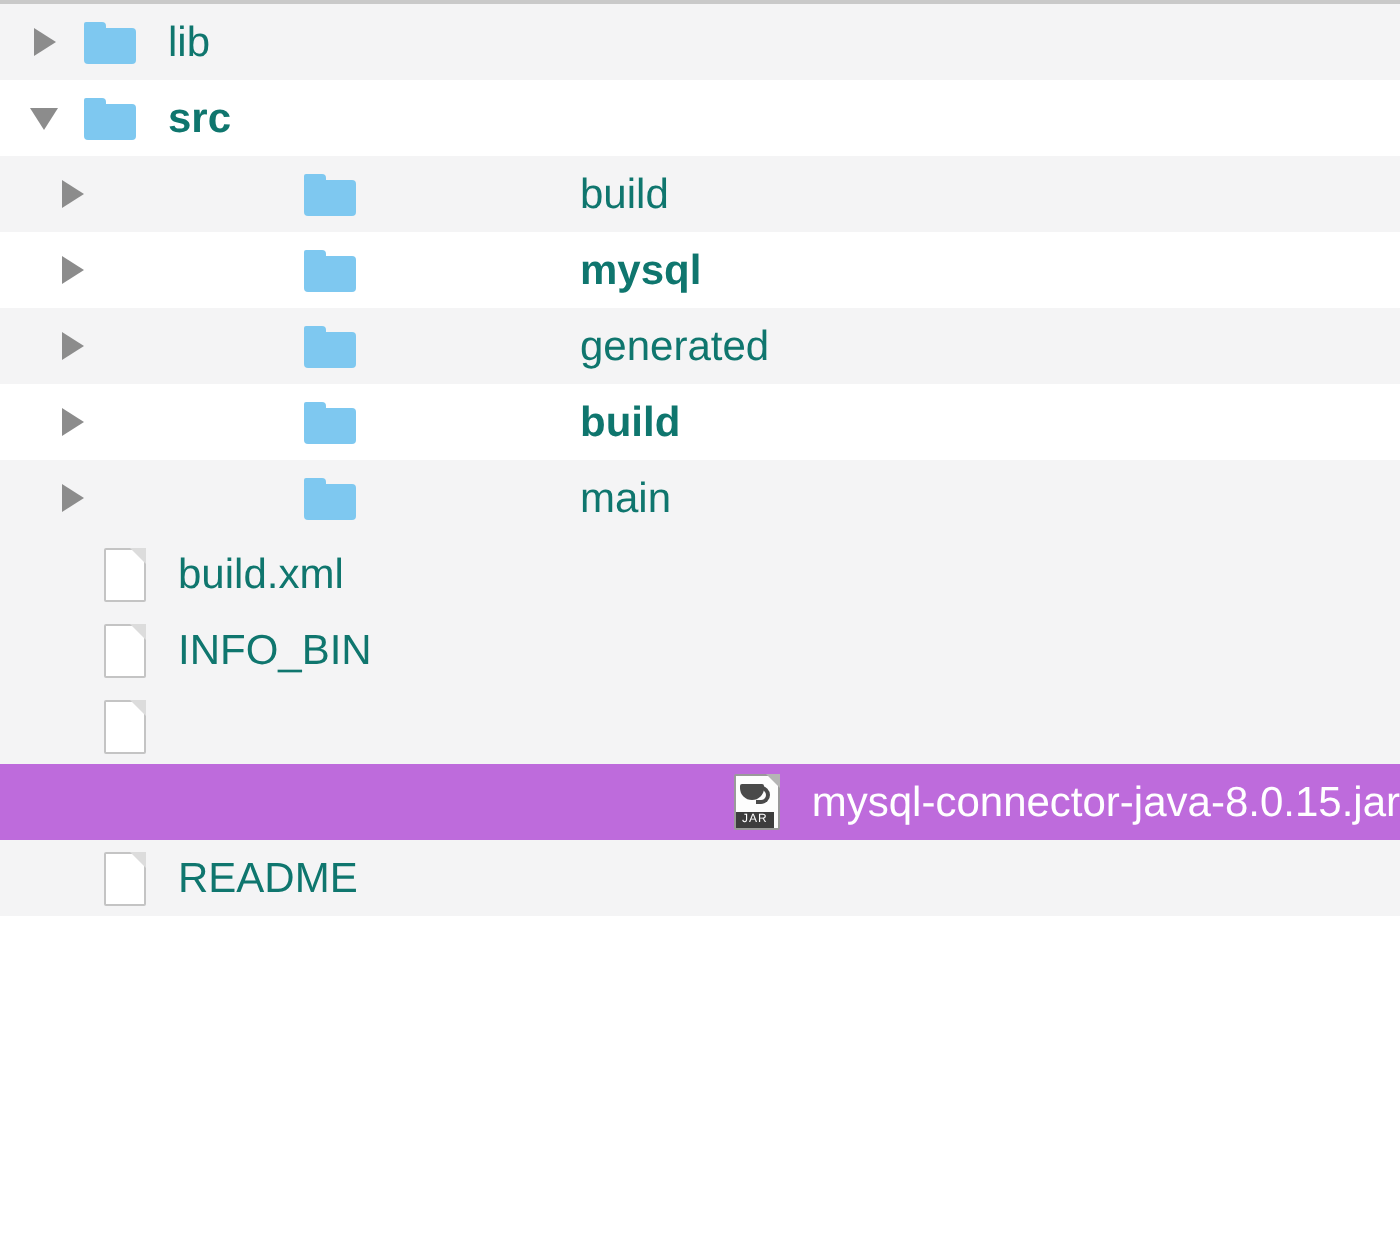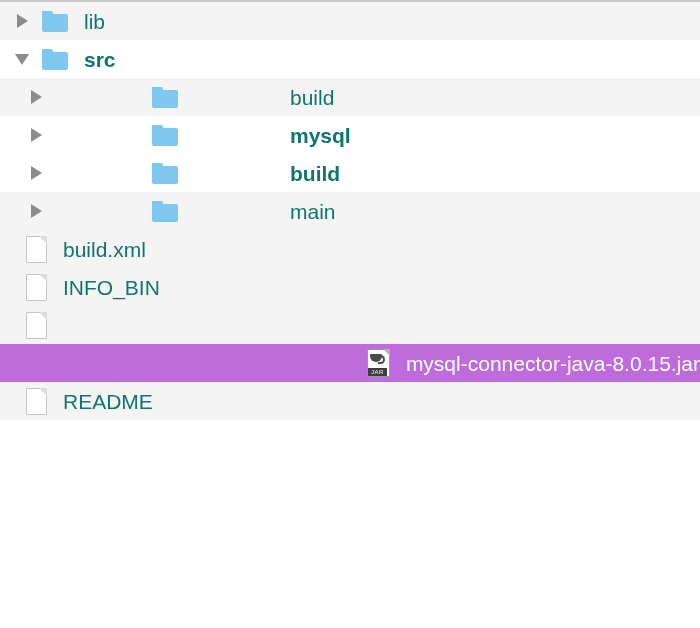--- a/index.html
+++ b/index.html
@@ -193,21 +193,21 @@
     line-height: 1;
     white-space: nowrap;
   }
   .row.selected .label-text { color: #ffffff; }
 
   .gap-after-twisty { width: 12px; flex: 0 0 12px; }
   .gap-after-icon   { width: 16px; flex: 0 0 16px; }
 
   .indent-0 { padding-left: 14px; }
   .indent-1 { padding-left: 28px; gap: 48px; }
-  .file-indent { padding-left: 26px; }
+  .file-indent { padding-left: 52px; }
 </style>
 </head>
 <body>
 
 <div id="file-tree">
     <div class="row stripe-odd indent-0">
       <span class="twisty collapsed"></span>
       <span class="gap-after-twisty"></span>
       <span class="folder-icon">
         <span class="tab"></span>
@@ -238,20 +238,30 @@
     </div>
     <div class="row stripe-even indent-1">
       <span class="twisty collapsed"></span>
       <span class="gap-after-twisty"></span>
       <span class="folder-icon">
         <span class="tab"></span>
         <span class="body"></span>
       </span>
       <span class="gap-after-icon"></span>
       <span class="label-text">mysql</span>
+    </div>
+    <div class="row stripe-odd indent-1">
+      <span class="twisty collapsed"></span>
+      <span class="gap-after-twisty"></span>
+      <span class="folder-icon">
+        <span class="tab"></span>
+        <span class="body"></span>
+      </span>
+      <span class="gap-after-icon"></span>
+      <span class="label-text">generated</span>
     </div>
     <div class="row stripe-even indent-1">
       <span class="twisty collapsed"></span>
       <span class="gap-after-twisty"></span>
       <span class="folder-icon">
         <span class="tab"></span>
         <span class="body"></span>
       </span>
       <span class="gap-after-icon"></span>
       <span class="label-text">build</span>

